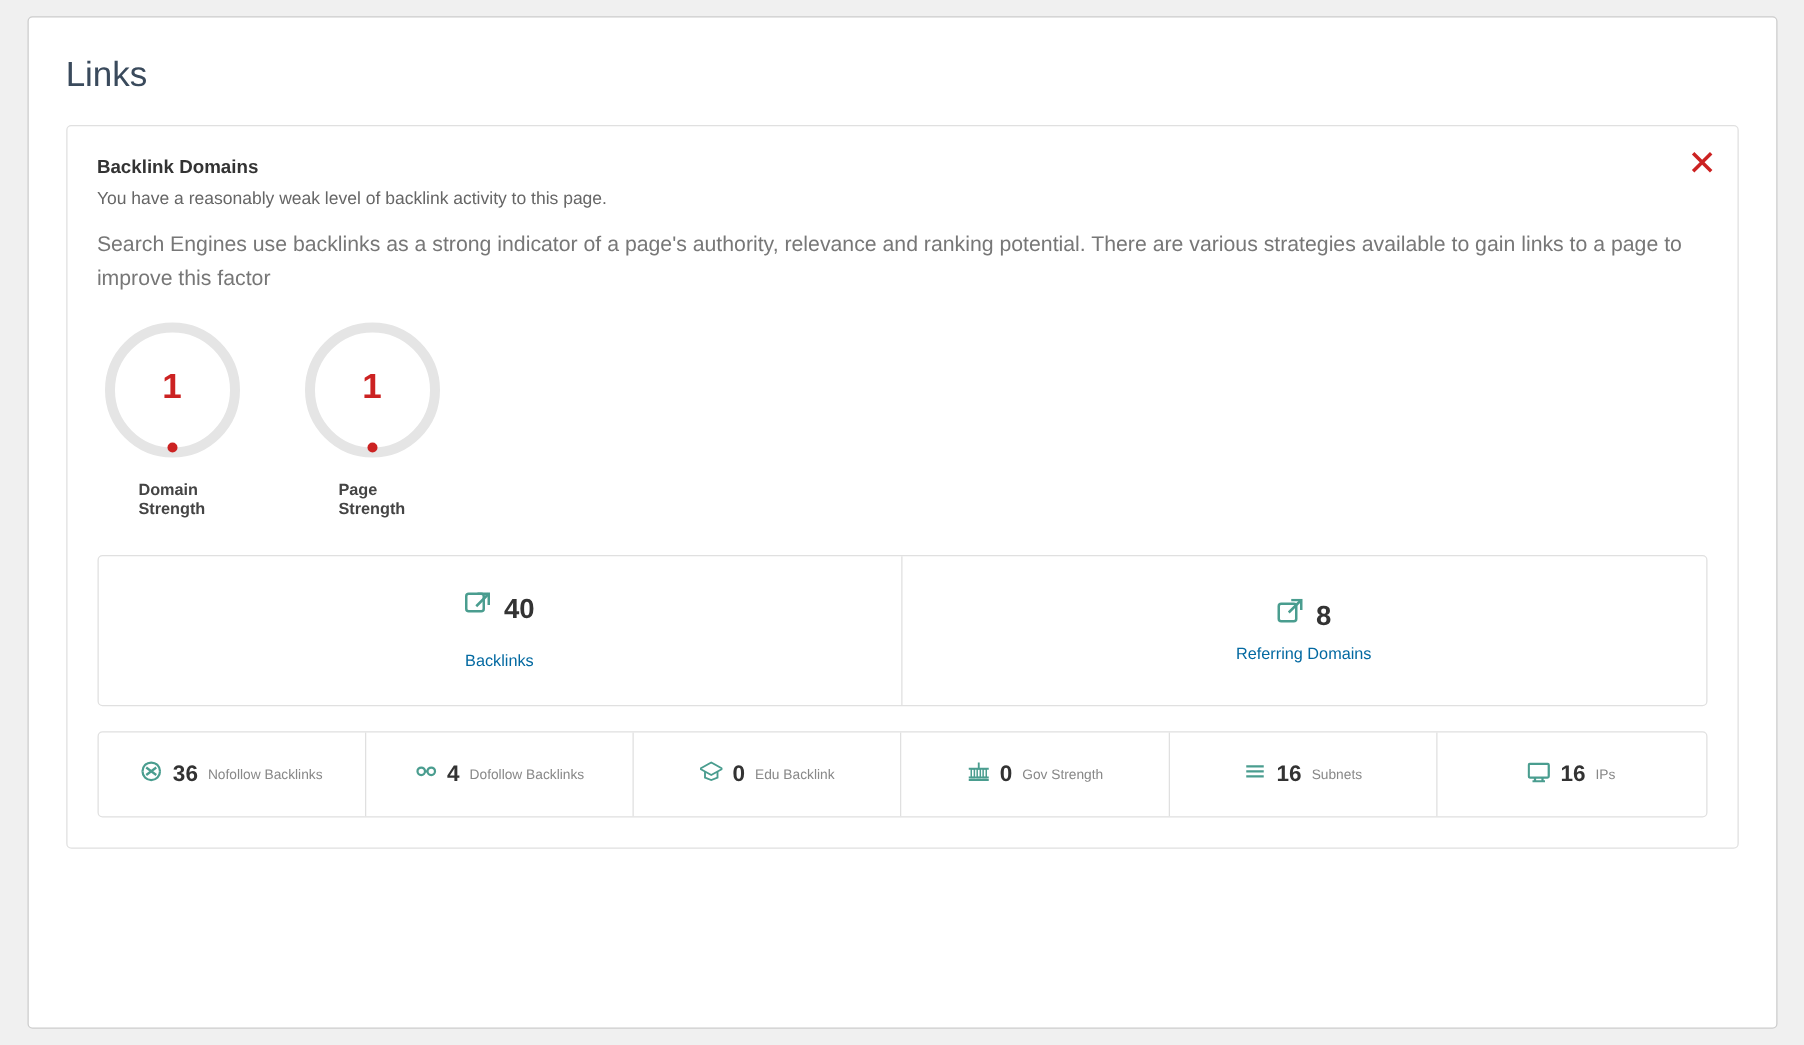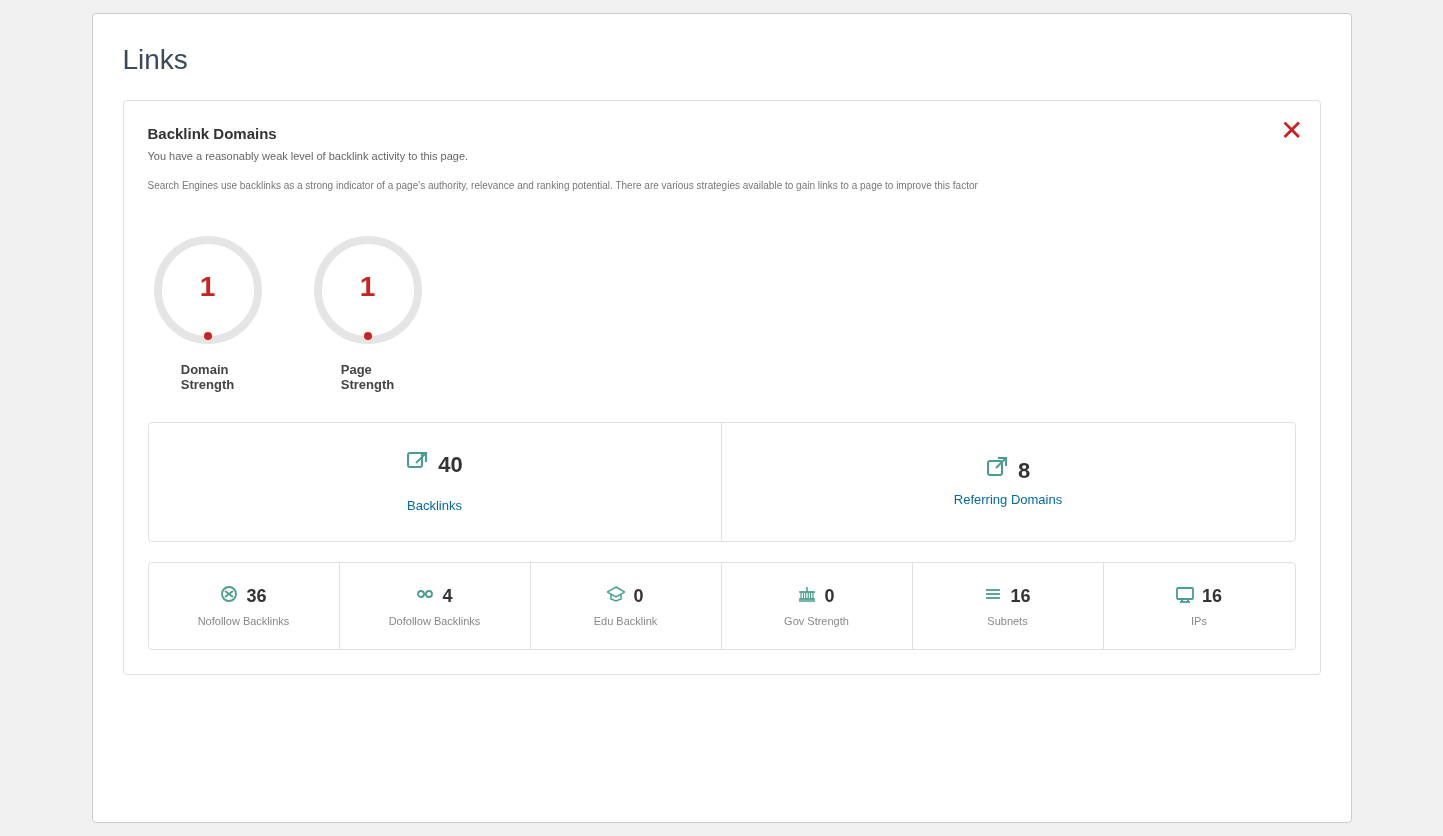--- a/index.html
+++ b/index.html
@@ -8,21 +8,21 @@
       background: #f0f0f0;
       display: flex;
       align-items: center;
       justify-content: center;
       min-height: 100vh;
     }
     .window {
       background: #fff;
       border: 1px solid #ccc;
       border-radius: 4px;
-      width: 1260px;
+      width: 1400px;
       min-height: 810px;
       padding: 30px 30px 20px 30px;
       position: relative;
     }
     .page-title {
       font-size: 28px;
       color: #3a4a5c;
       font-weight: 400;
       margin-bottom: 24px;
     }
@@ -44,29 +44,29 @@
       border: none;
       line-height: 1;
     }
     .card-title {
       font-size: 15px;
       font-weight: 700;
       color: #333;
       margin-bottom: 8px;
     }
     .card-subtitle {
-      font-size: 11px;
+      font-size: 14px;
       color: #666;
       margin-bottom: 16px;
     }
     .card-desc {
-      font-size: 10px;
+      font-size: 17px;
       color: #777;
       line-height: 1.6;
-      margin-bottom: 36px;
+      margin-bottom: 16px;
     }
     
     .circles-row {
       display: flex;
       gap: 40px;
       align-items: flex-start;
       margin-bottom: 30px;
     }
     .circle-item {
       display: flex;
@@ -147,21 +147,21 @@
     }
     
     .bottom-stats {
       display: grid;
       grid-template-columns: repeat(6, 1fr);
       border: 1px solid #e0e0e0;
       border-radius: 4px;
     }
     .bottom-cell {
       display: flex;
-      flex-direction: column;
+      flex-direction: row;
       align-items: center;
       justify-content: center;
       padding: 22px 10px;
       border-right: 1px solid #e0e0e0;
       gap: 8px;
     }
     .bottom-cell:last-child {
       border-right: none;
     }
     .bottom-top {

